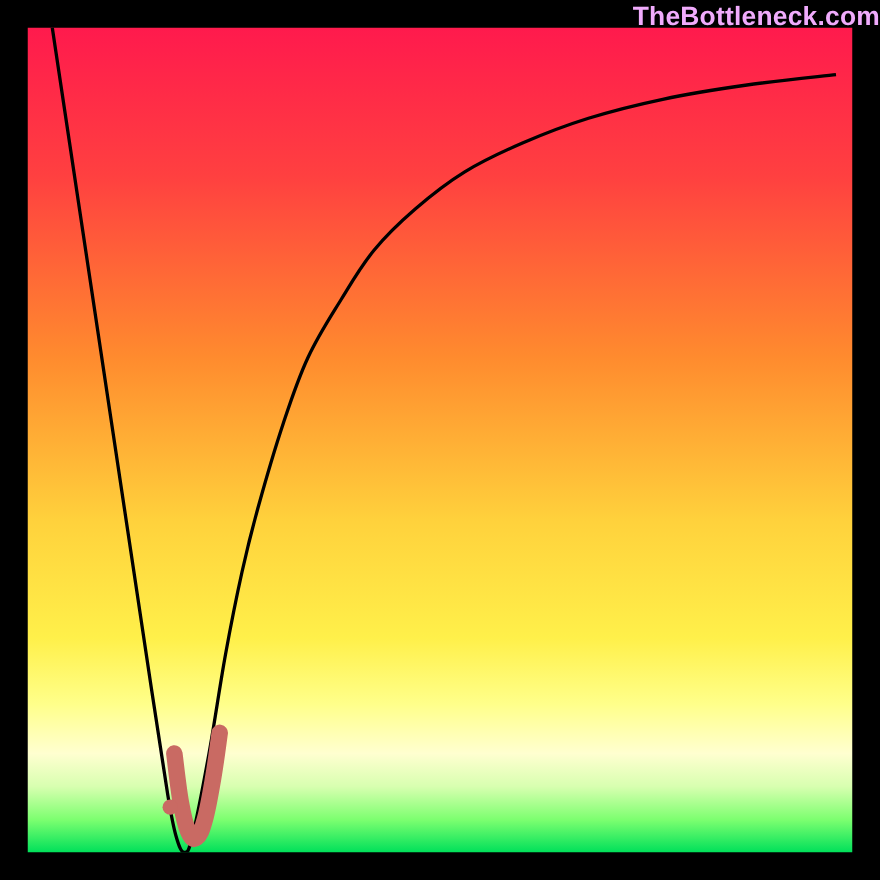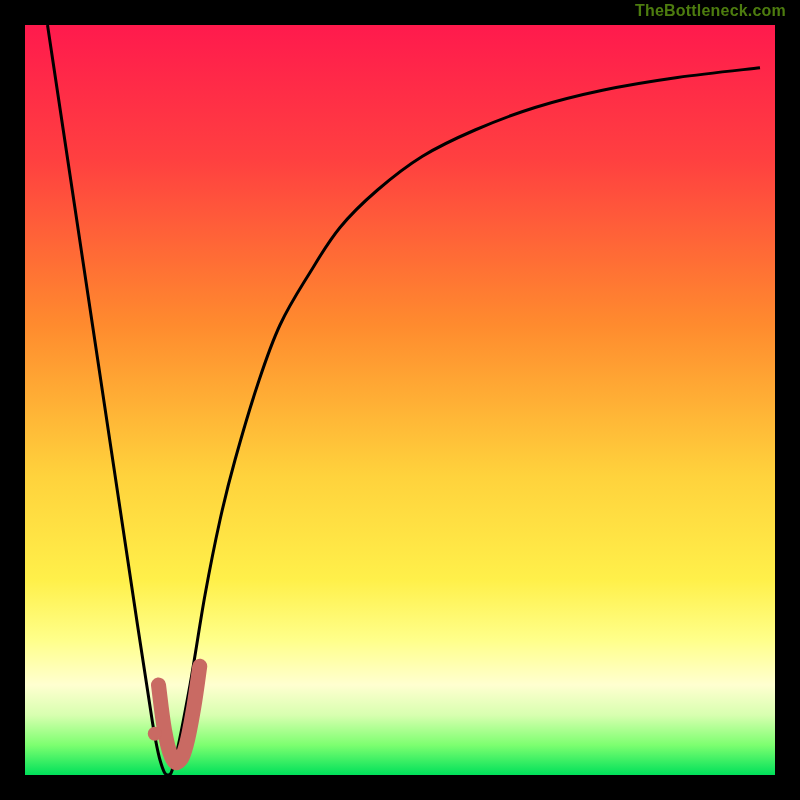--- a/index.html
+++ b/index.html
@@ -6,25 +6,25 @@
   html, body { width: 800px; height: 800px; overflow: hidden; background: #000; }
   .frame {
     position: relative;
     width: 800px;
     height: 800px;
     background: #000;
   }
   .watermark {
     position: absolute;
     top: 2px;
-    right: 14px;
+    right: 0;
     font-family: Arial, sans-serif;
-    font-size: 16px;
+    font-size: 24px;
     font-weight: bold;
-    color: #4d7c0f;
+    color: #f0abfc;
     letter-spacing: 0.2px;
   }
   .plot-outer {
     position: absolute;
     left: 25px;
     top: 25px;
     width: 750px;
     height: 750px;
     background: #000;
   }

